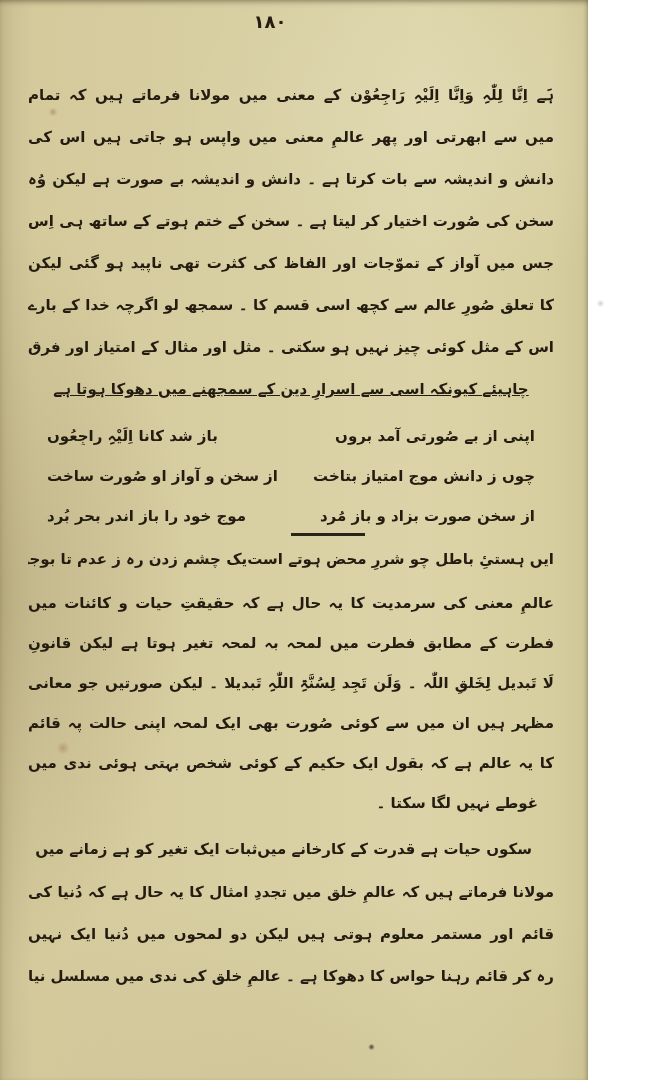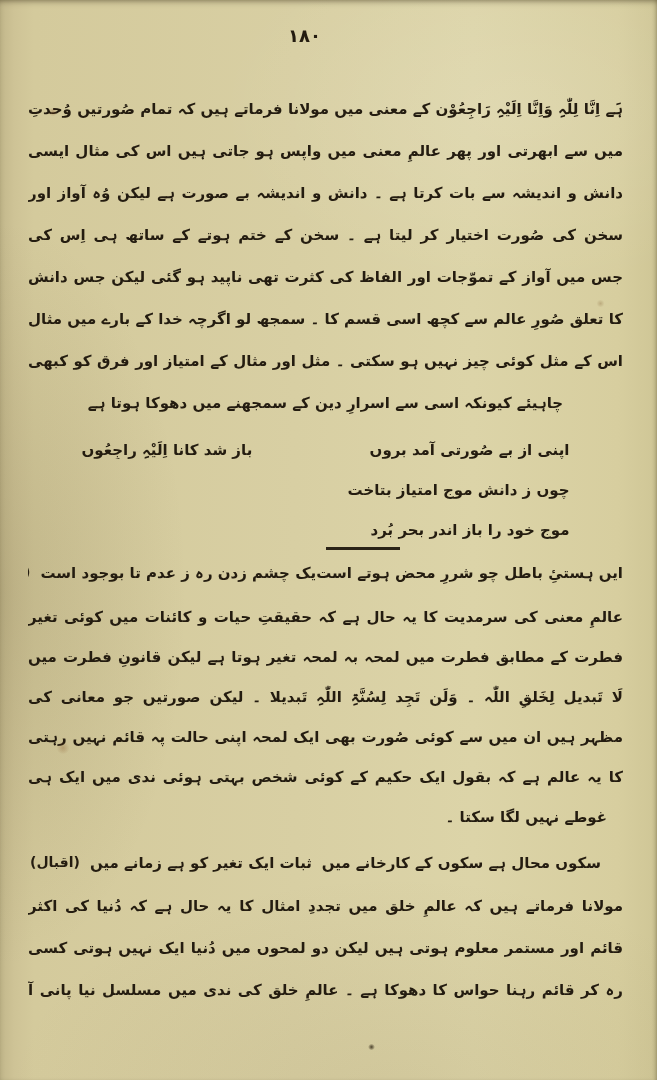--- a/index.html
+++ b/index.html
@@ -2,23 +2,23 @@
 <html lang="ur"><head>
 <meta charset="utf-8">
 <style>
   html, body { margin: 0; padding: 0; }
   body {
     width: 657px; height: 1080px; overflow: hidden;
     font-family: "DejaVu Sans", sans-serif;
   }
   .page {
     position: relative;
-    width: 657px; height: 1080px;
+    width: 588px; height: 1080px;
     box-sizing: border-box;
-    padding: 24px 34px 0 28px;
+    padding: 10px 34px 0 28px;
     direction: rtl;
     color: #241c10;
     background:
       radial-gradient(ellipse 420px 260px at 78% 10%, rgba(255,255,250,0.12), transparent 70%),
       radial-gradient(ellipse 260px 520px at 0% 55%, rgba(92,76,40,0.16), transparent 72%),
       radial-gradient(ellipse 520px 300px at 60% 102%, rgba(120,100,55,0.10), transparent 75%),
       linear-gradient(90deg, #c2b78b 0px, #cec396 14px, #d4ca9c 34px, #d8cfa3 45%, #dcd4a8 72%, #d7ce9f 94%, #cfc696 100%);
     box-shadow: inset 0 4px 6px -3px rgba(60,50,25,0.55), inset -3px 0 5px -3px rgba(60,50,25,0.4);
   }
   .pagenum {
@@ -36,21 +36,21 @@
   .line {
     direction: rtl;
     font-weight: bold;
     font-size: 15px;
     height: 42px; line-height: 42px;
     text-align: justify;
     text-align-last: justify;
     overflow: hidden;
   }
   .p2 .line { height: 40px; line-height: 40px; }
-  .line.center { text-align: right; text-align-last: center; }
+  .line.center { text-align: right; text-align-last: center; text-decoration: underline; }
   .line.start  { text-align: center; text-align-last: right; padding-left: 60px; padding-right: 16px; }
   .verses {
     width: 488px; margin: 6px auto 0;
   }
   .verse-row {
     display: flex; direction: rtl;
     justify-content: space-between; align-items: center;
     height: 40px; font-weight: bold; font-size: 15px;
     white-space: nowrap;
   }
@@ -100,22 +100,24 @@
     <div class="line center">چاہیئے کیونکہ اسی سے اسرارِ دین کے سمجھنے میں دھوکا ہوتا ہے</div>
   </div>
 
   <div class="verses">
     <div class="verse-row">
       <span class="hemi">اپنی از بے صُورتی آمد بروں</span>
       <span class="hemi">باز شد کانا اِلَیْہِ راجِعُوں</span>
     </div>
     <div class="verse-row">
       <span class="hemi">چوں ز دانش موجِ امتیاز بتاخت</span>
+      <span class="hemi">از سخن و آواز او صُورت ساخت</span>
     </div>
     <div class="verse-row">
+      <span class="hemi">از سخن صورت بزاد و باز مُرد</span>
       <span class="hemi">موج خود را باز اندر بحر بُرد</span>
     </div>
   </div>
 
   <div class="vrule"></div>
 
   <div class="verse-wide saib">
     <span class="hemi">ایں ہستیِٔ باطل چو شررِ محض ہوتے است</span>
     <span class="group">
       <span>یک چشم زدن رہ ز عدم تا بوجود است</span>
@@ -126,21 +128,21 @@
   <div class="para p2">
     <div class="line">عالمِ معنی کی سرمدیت کا یہ حال ہے کہ حقیقتِ حیات و کائنات میں کوئی تغیر نہیں قانونِ</div>
     <div class="line">فطرت کے مطابق فطرت میں لمحہ بہ لمحہ تغیر ہوتا ہے لیکن قانونِ فطرت میں تبدیلی نہیں ہوتی ۔</div>
     <div class="line">لَا تَبدیل لِخَلقِ اللّٰہ ۔ وَلَن تَجِد لِسُنَّۃِ اللّٰہِ تَبدیلا ۔ لیکن صورتیں جو معانی کی</div>
     <div class="line">مظہر ہیں ان میں سے کوئی صُورت بھی ایک لمحہ اپنی حالت پہ قائم نہیں رہتی سیلانِ حیات</div>
     <div class="line">کا یہ عالم ہے کہ بقول ایک حکیم کے کوئی شخص بہتی ہوئی ندی میں ایک ہی پانی میں دو</div>
     <div class="line start">غوطے نہیں لگا سکتا ۔</div>
   </div>
 
   <div class="verse-wide iqbal">
-    <span class="hemi">سکوں محال ہے سکوں کے کارخانے میں</span>
+    <span class="hemi">سکوں حیات ہے قدرت کے کارخانے میں</span>
     <span class="group">
       <span>ثبات ایک تغیر کو ہے زمانے میں</span>
       <span class="attr">(اقبال)</span>
     </span>
   </div>
 
   <div class="para p3">
     <div class="line">مولانا فرماتے ہیں کہ عالمِ خلق میں تجددِ امثال کا یہ حال ہے کہ دُنیا کی اکثر چیزیں اگرچہ</div>
     <div class="line">قائم اور مستمر معلوم ہوتی ہیں لیکن دو لمحوں میں دُنیا ایک نہیں ہوتی کسی چیز کا بجنسہ وہی چیز</div>
     <div class="line">رہ کر قائم رہنا حواس کا دھوکا ہے ۔ عالمِ خلق کی ندی میں مسلسل نیا پانی آ رہا ہے لیکن اس</div>

